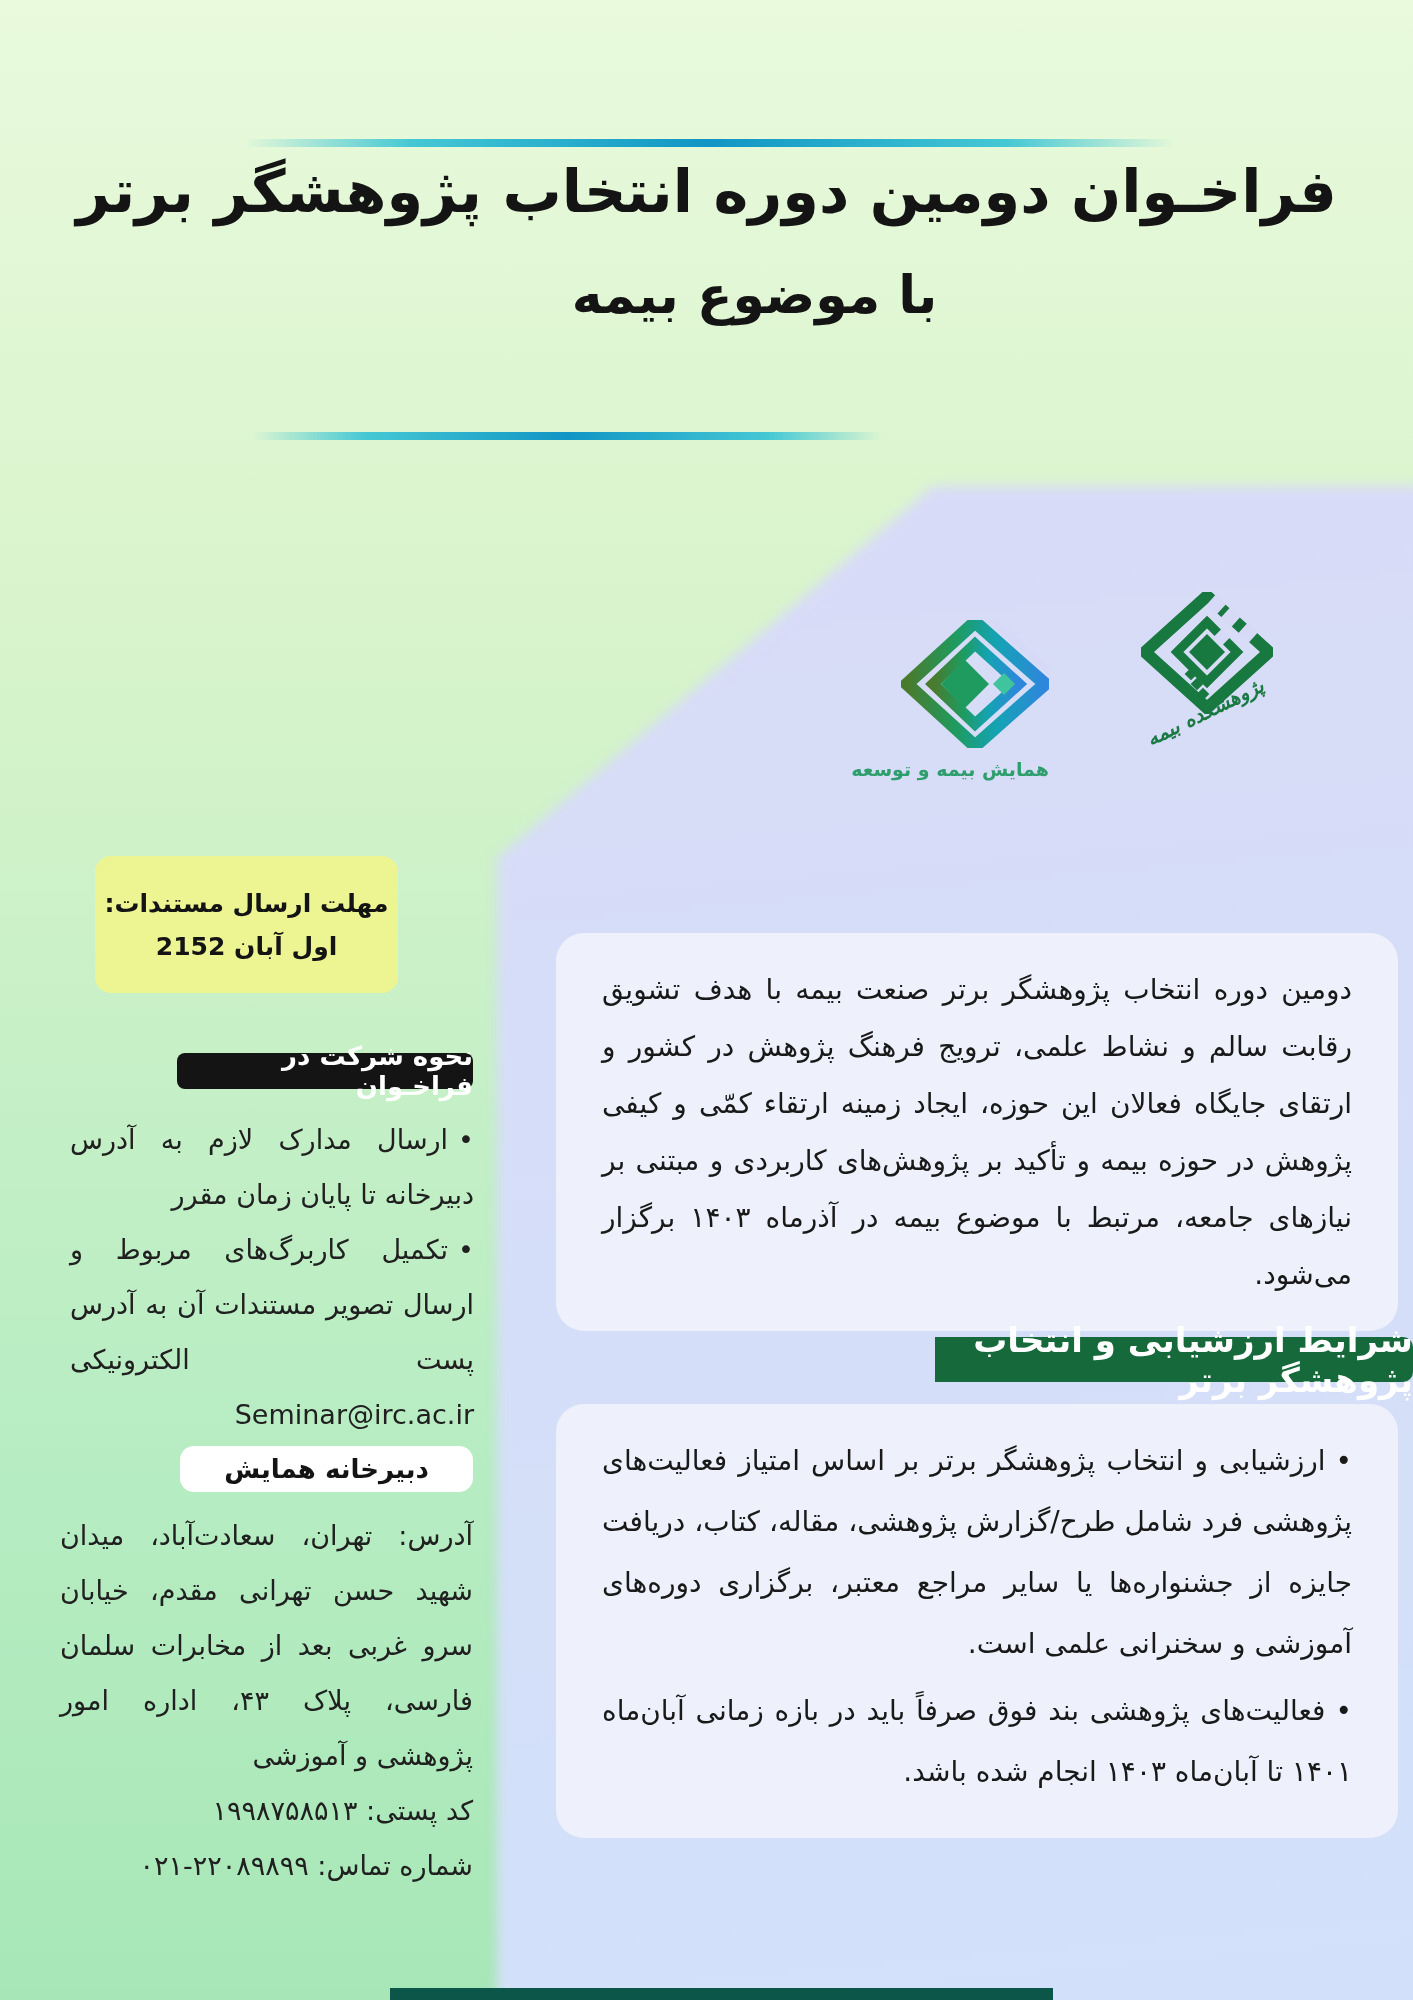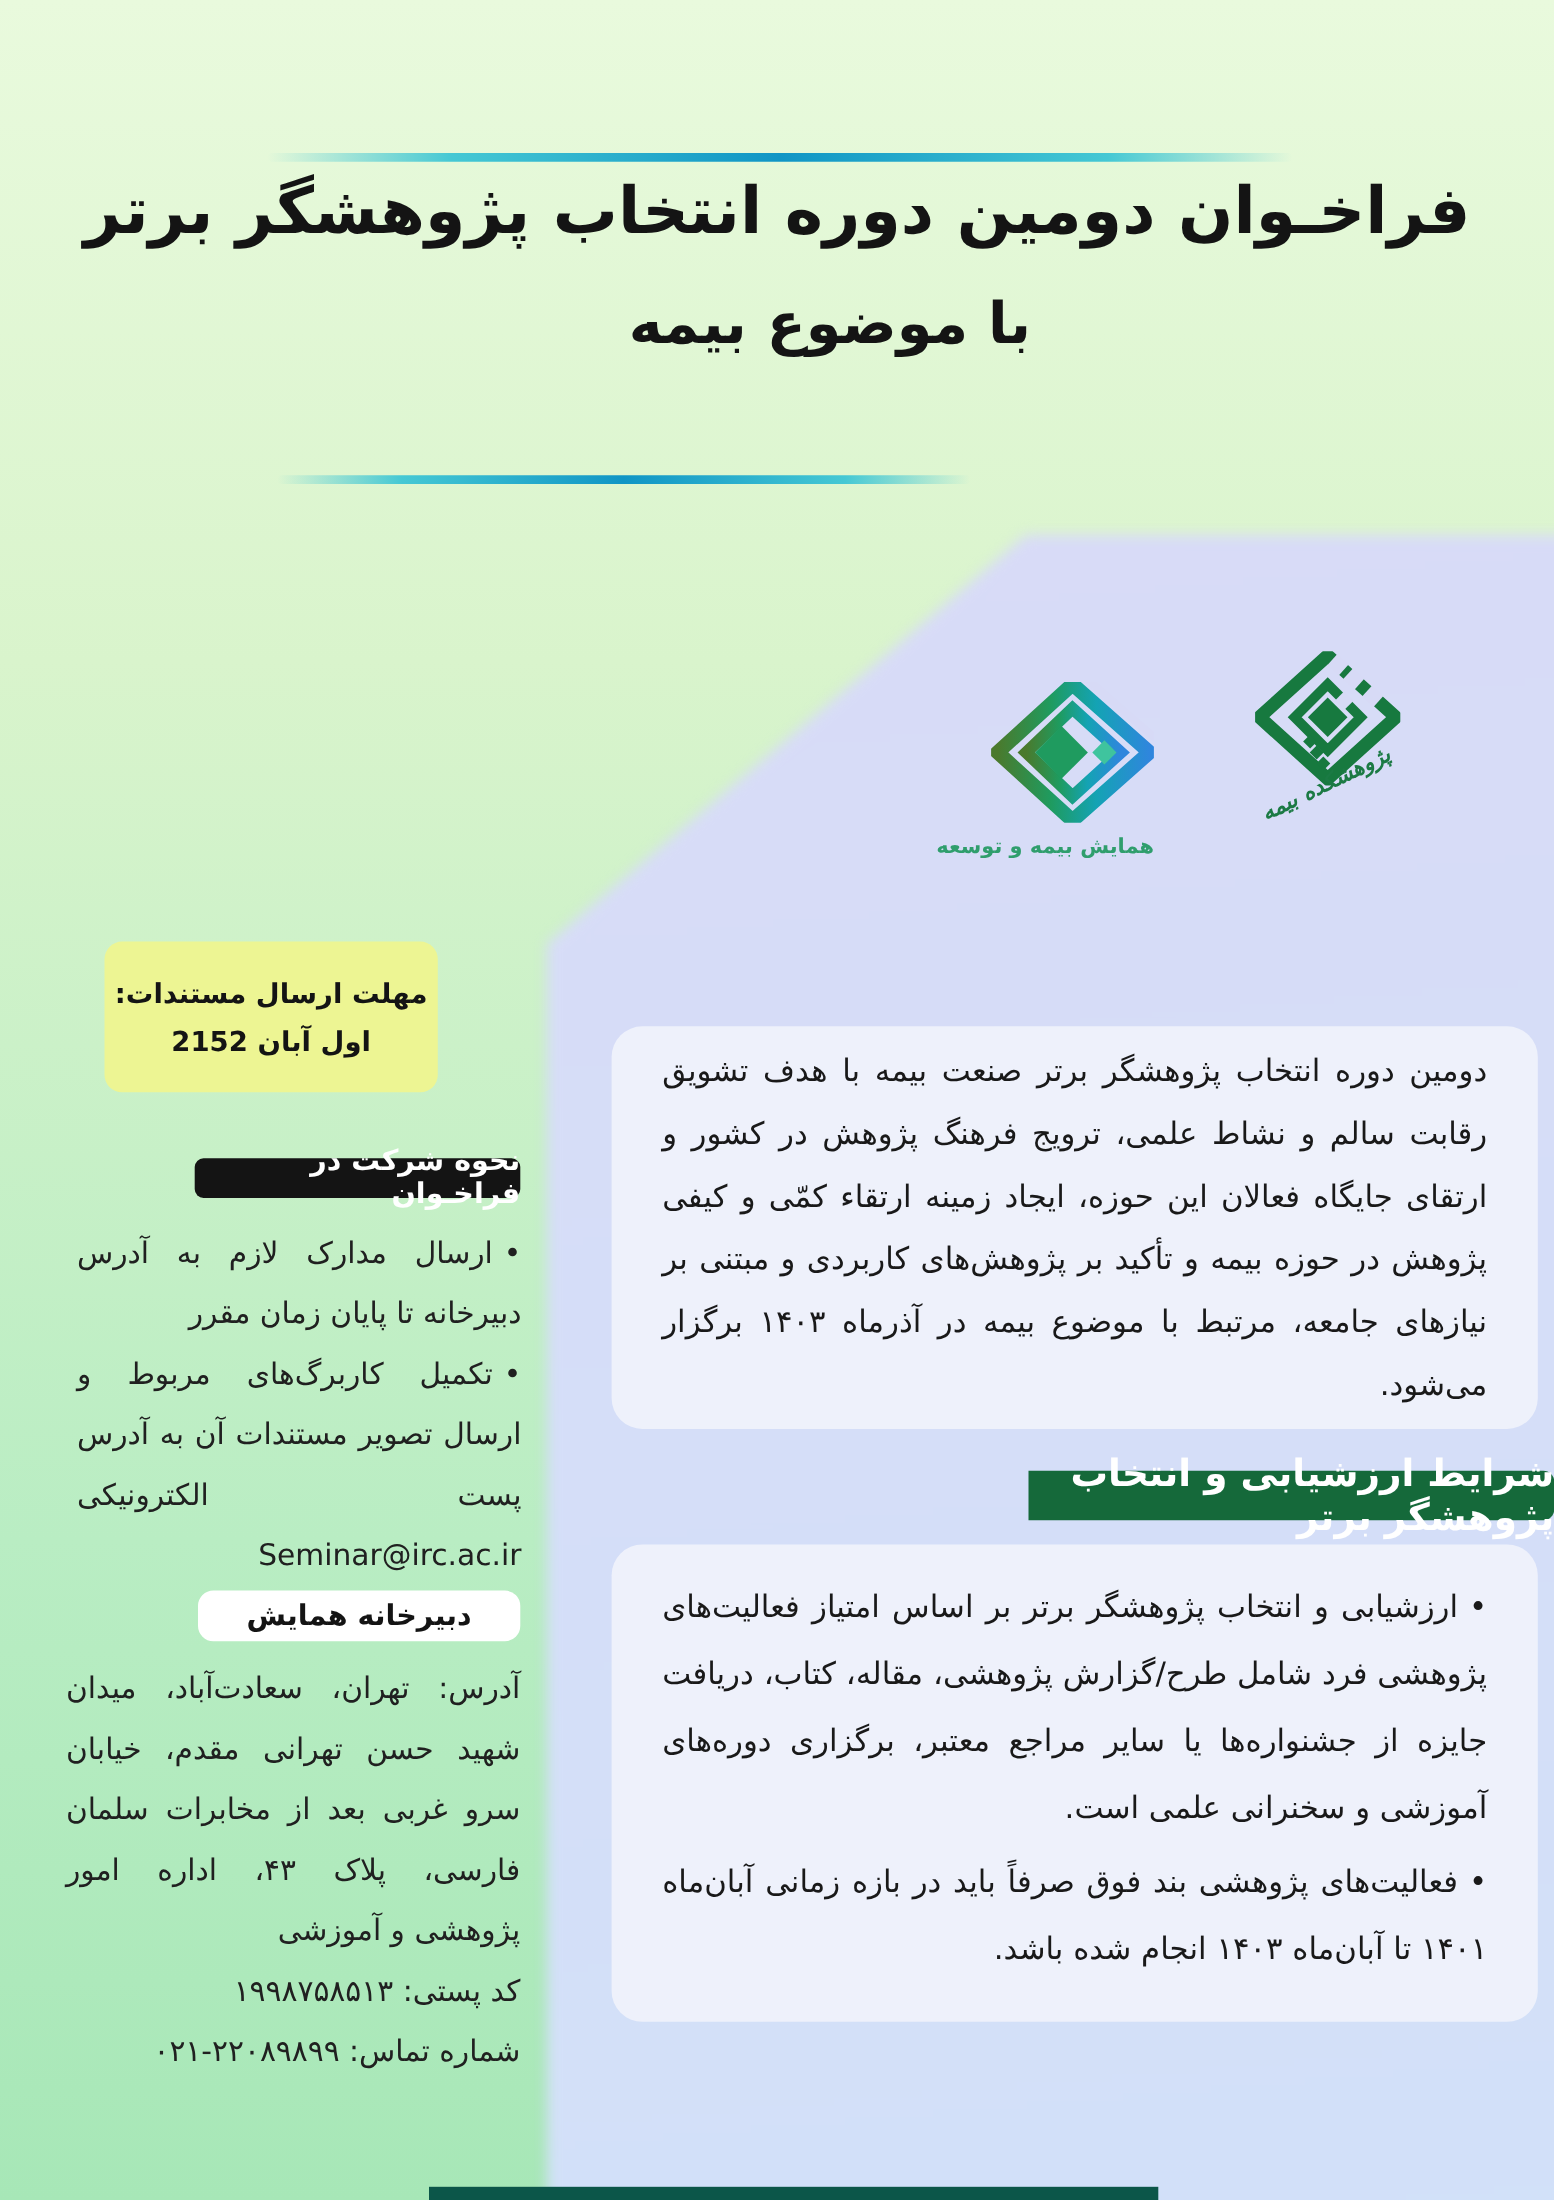--- a/index.html
+++ b/index.html
@@ -51,21 +51,21 @@
   .left-bullets p{margin:0;}
   .b-dot{margin-inline-end:10px;}
   .addr-block{position:absolute;left:60px;top:1508px;width:413px;
     font-size:27px;line-height:55px;color:#202020;}
   .addr-block p{margin:0;text-align:justify;}
   .addr-block p.shift{text-align:right;padding-inline-end:48px;}
   .addr-block b{font-weight:normal;}
   
   .info-box{position:absolute;background:#eef1fb;border-radius:28px;
     font-size:28px;line-height:57px;text-align:justify;color:#191919;box-sizing:border-box;}
-  .info-box.one{left:556px;top:933px;width:842px;min-height:357px;padding:12px 46px;}
+  .info-box.one{left:556px;top:933px;width:842px;min-height:357px;padding:28px 46px;}
   .info-box.two{left:556px;top:1404px;width:842px;min-height:434px;padding:26px 46px;line-height:61px;}
   .info-box p{margin:0;}
   .info-box.two p + p{margin-top:6px;}
   .green-bar{position:absolute;left:935px;top:1337px;width:478px;height:45px;
     background:#15693a;border-radius:0 10px 10px 0;display:flex;align-items:center;
     justify-content:center;color:#ffffff;font-size:34px;font-weight:bold;}
   .bottom-strip{position:absolute;left:390px;top:1988px;width:663px;height:12px;background:#0c5649;}
 </style>
 </head>
 <body>

